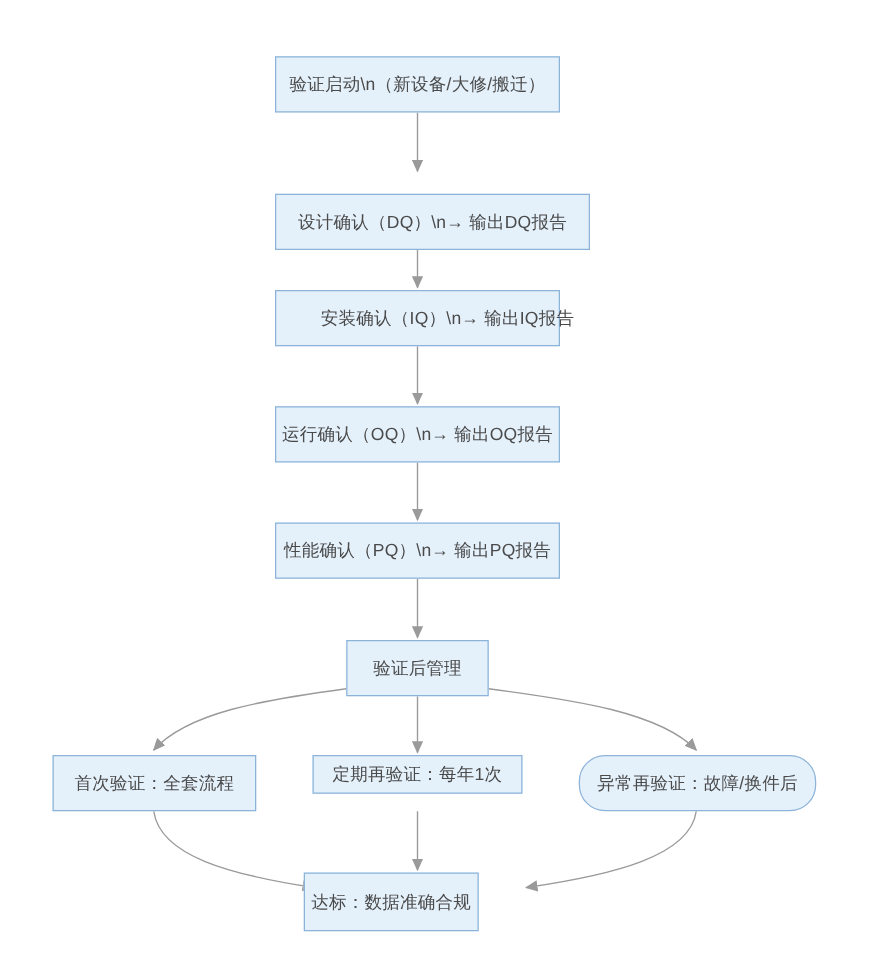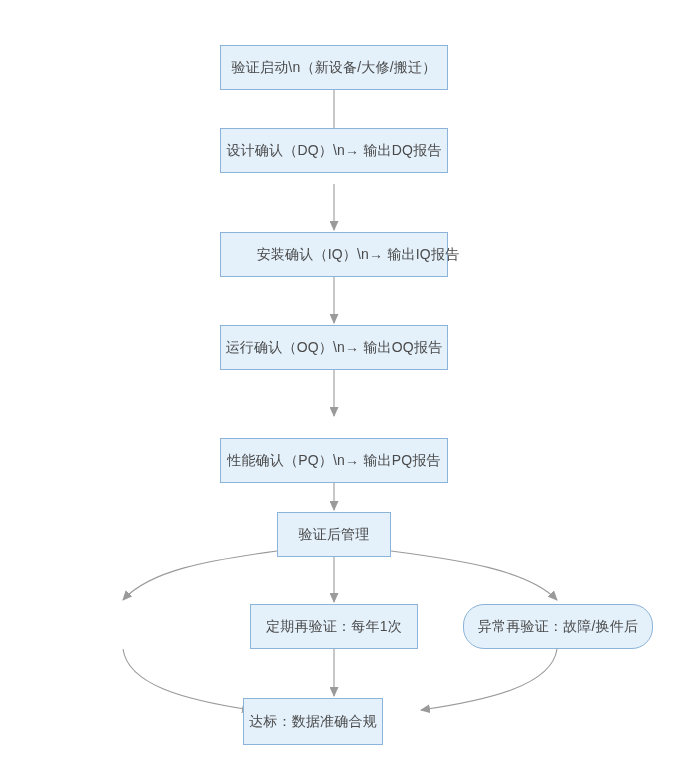--- a/index.html
+++ b/index.html
@@ -81,42 +81,45 @@
       <path d="M 334 649 L 334 696"></path>
 
       <path d="M 557 649 C 552 685, 490 700, 421 710"></path>
     </g>
   </svg>
 
   <div class="node" style="left:220px; top:45px; width:228px; height:45px;">
     <span class="node-label">验证启动\n（新设备/大修/搬迁）</span>
   </div>
 
-  <div class="node" style="left:220px; top:128px; width:228px; height:45px;">
+  <div class="node" style="left:220px; top:155px; width:252px; height:45px;">
     <span class="node-label">设计确认（DQ）\n→ 输出DQ报告</span>
   </div>
 
   <div class="node" style="left:220px; top:232px; width:228px; height:45px;padding-left:48px;">
     <span class="node-label">安装确认（IQ）\n→ 输出IQ报告</span>
   </div>
 
   <div class="node" style="left:220px; top:325px; width:228px; height:45px;">
     <span class="node-label">运行确认（OQ）\n→ 输出OQ报告</span>
   </div>
 
-  <div class="node" style="left:220px; top:418px; width:228px; height:45px;margin-top:20px;">
+  <div class="node" style="left:220px; top:418px; width:228px; height:45px;">
     <span class="node-label">性能确认（PQ）\n→ 输出PQ报告</span>
   </div>
 
   <div class="node" style="left:277px; top:512px; width:114px; height:45px;justify-content:center;">
     <span class="node-label">验证后管理</span>
   </div>
 
+  <div class="node" style="left:42px; top:604px; width:163px; height:45px;">
+    <span class="node-label">首次验证：全套流程</span>
+  </div>
 
-  <div class="node" style="left:250px; top:604px; width:168px; height:45px;align-items:center;">
+  <div class="node" style="left:250px; top:604px; width:168px; height:31px;align-items:center;">
     <span class="node-label">定期再验证：每年1次</span>
   </div>
 
   <div class="node" style="left:463px; top:604px; width:190px; height:45px;border-radius:21px;">
     <span class="node-label">异常再验证：故障/换件后</span>
   </div>
 
   <div class="node" style="left:243px; top:698px; width:140px; height:47px;">
     <span class="node-label">达标：数据准确合规</span>
   </div>

